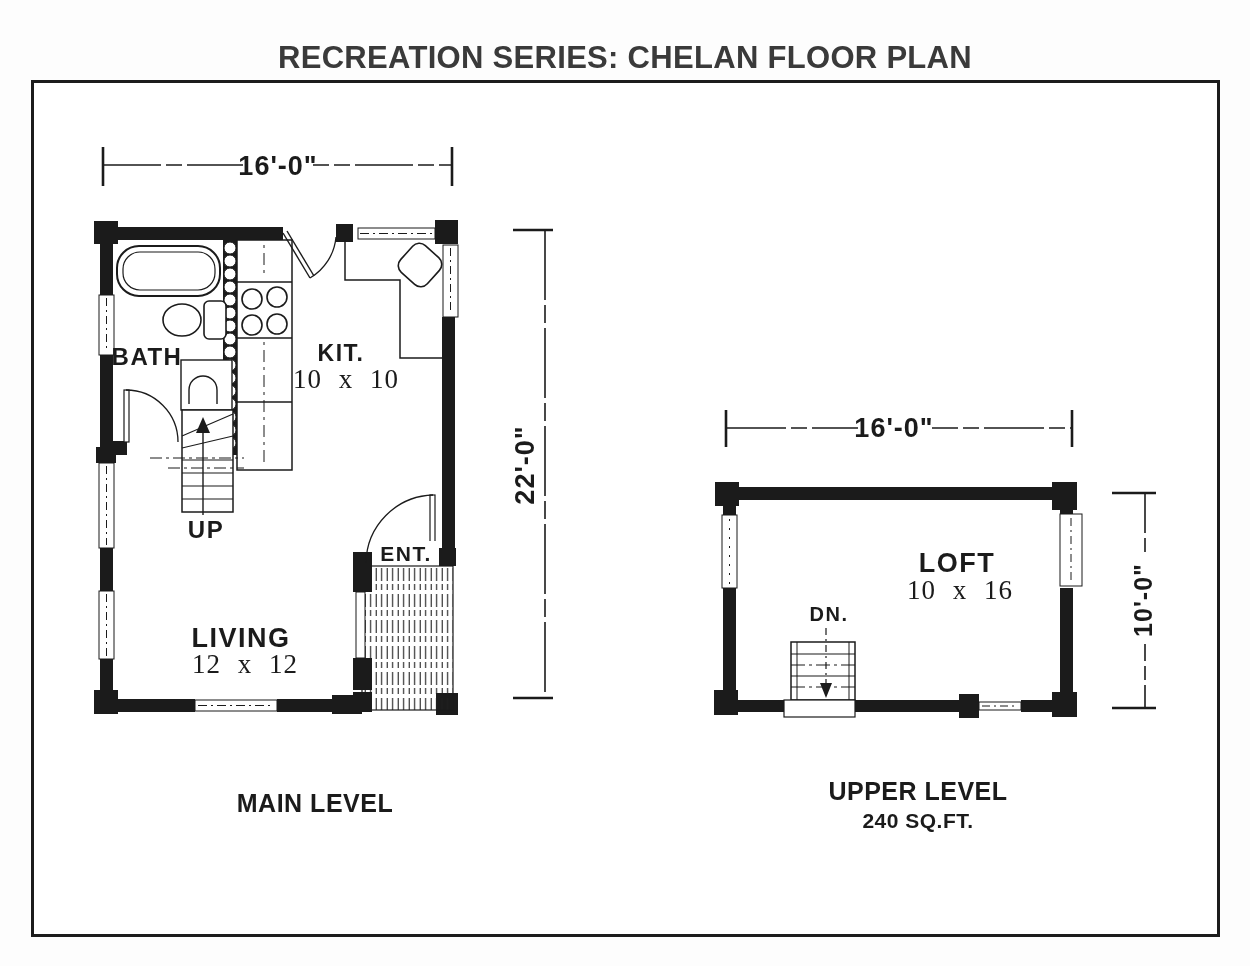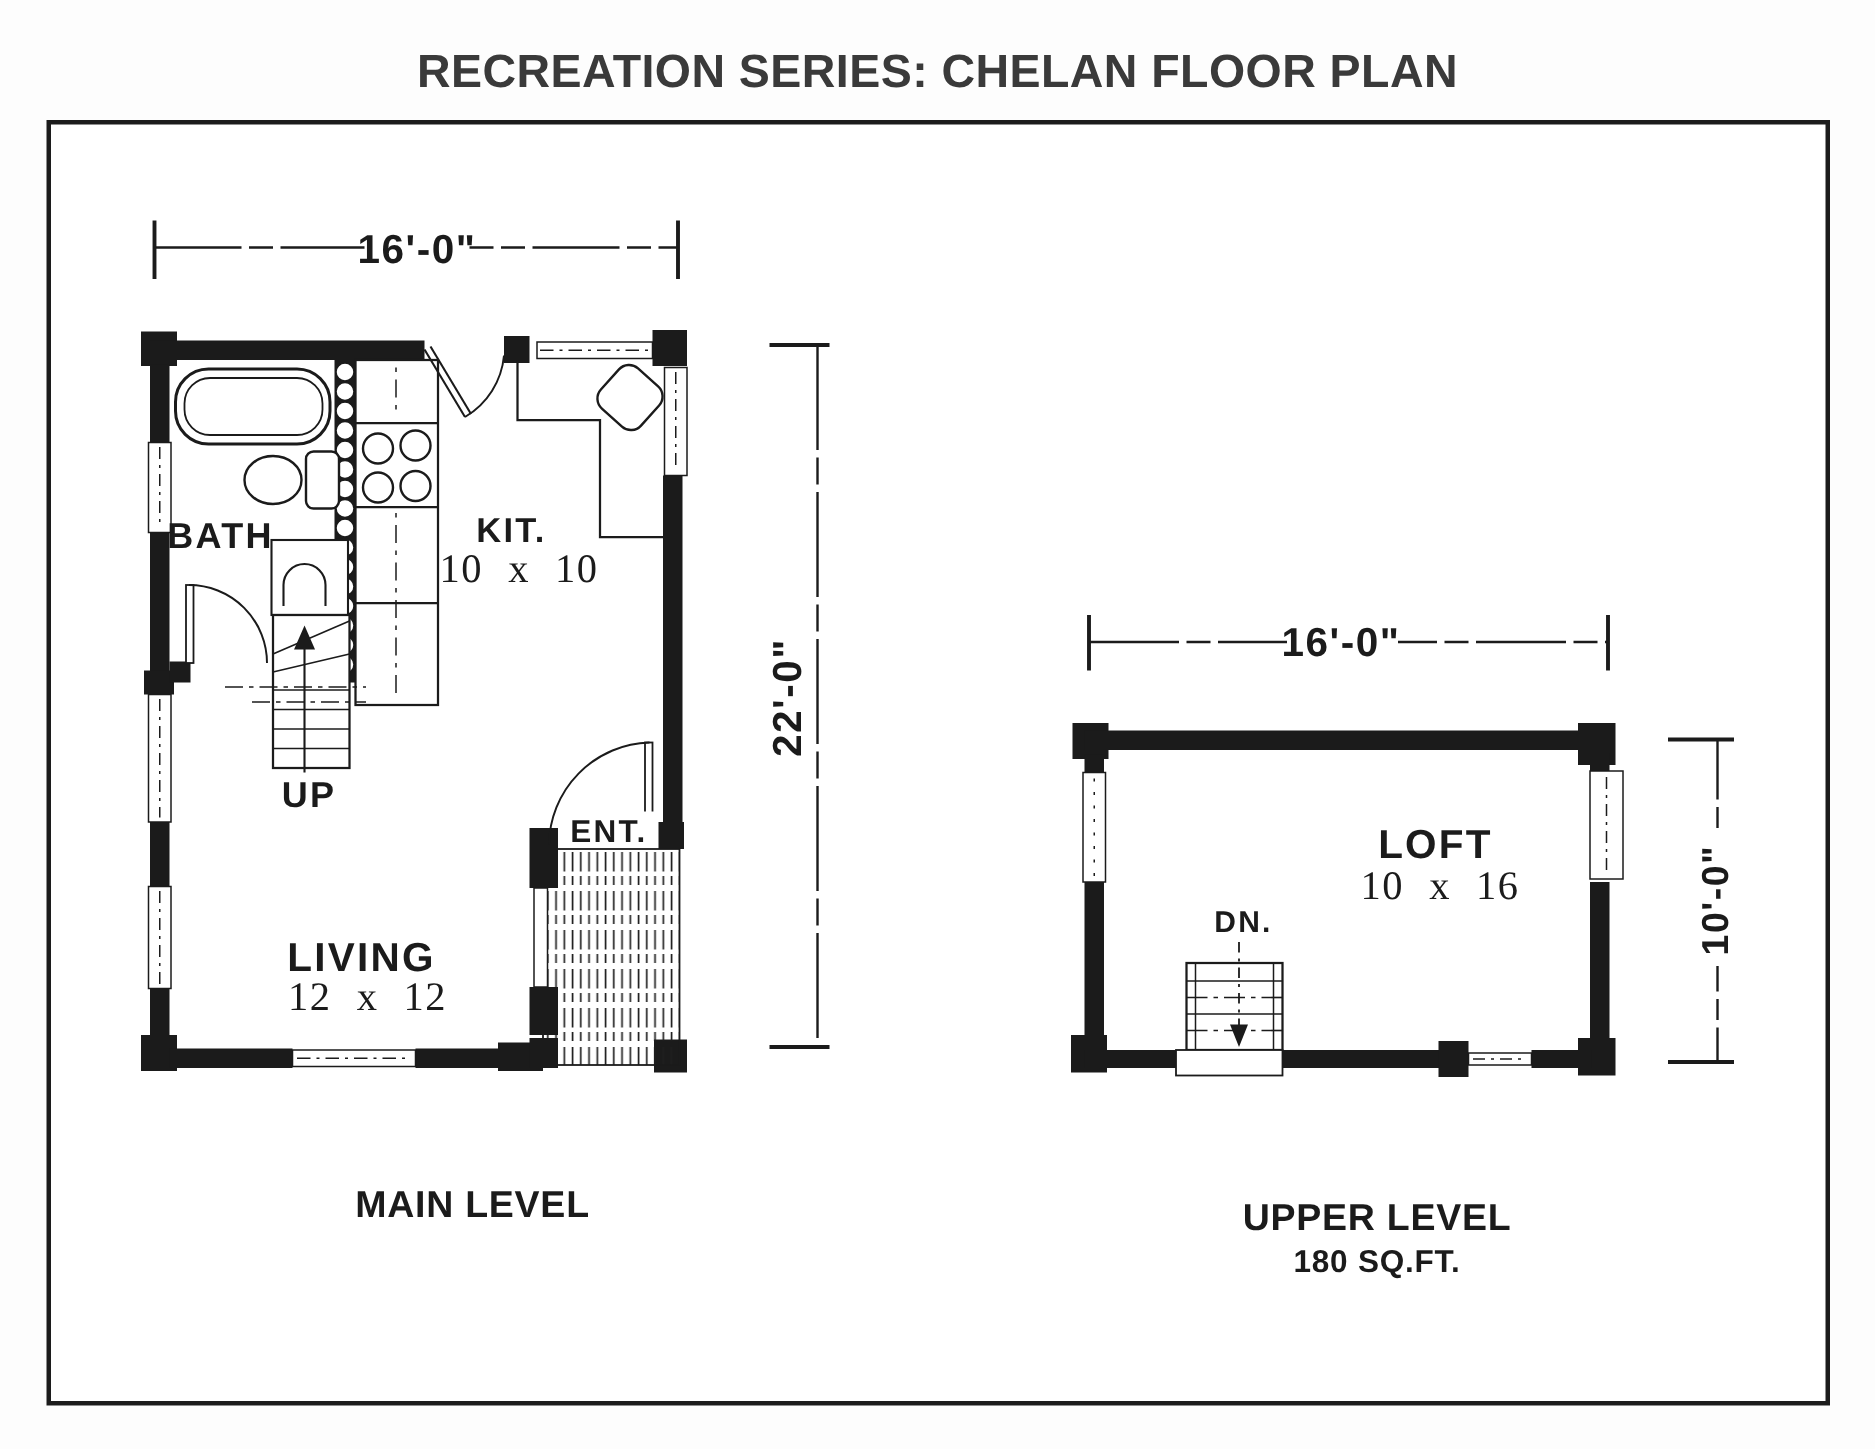--- a/index.html
+++ b/index.html
@@ -1,18 +1,18 @@
 <!DOCTYPE html>
 <html><head>
 <meta charset="utf-8">
 <style>
   html,body{margin:0;padding:0;background:#fafafa;}
   .page{position:relative;width:1250px;height:966px;background:#fdfdfd;overflow:hidden;
         font-family:"Liberation Sans",sans-serif;}
-  .title{position:absolute;left:0;top:30px;width:1250px;text-align:center;
+  .title{position:absolute;left:0;top:40px;width:1250px;text-align:center;
          font-size:31px;font-weight:bold;color:#3a3a3a;letter-spacing:.3px;}
   .frame{position:absolute;left:31px;top:80px;width:1183px;height:851px;
          border:3px solid #1c1c1c;background:#ffffff;}
   .plan-svg{position:absolute;left:0;top:0;width:1250px;height:966px;}
   .caption{position:absolute;text-align:center;color:#1b1b1b;}
   .caption .lvl{font-size:25px;font-weight:bold;letter-spacing:.5px;}
   .caption .sqft{font-size:21px;font-weight:bold;margin-top:3px;letter-spacing:.5px;}
   
   text{fill:#1b1b1b;}
   .t-room{font-family:"Liberation Sans",sans-serif;font-weight:bold;letter-spacing:1.5px;}
@@ -249,18 +249,18 @@
 
       <text class="t-room" x="957" y="572" font-size="27" text-anchor="middle">LOFT</text>
       <text class="t-size" x="960" y="599" font-size="27" text-anchor="middle">10 x 16</text>
       <text class="t-room" x="829" y="621" font-size="20" text-anchor="middle">DN.</text>
     </g>
   </svg>
 
   <div class="caption" style="left:165px;top:789px;width:300px;">
     <div class="lvl">MAIN LEVEL</div>
   </div>
-  <div class="caption" style="left:768px;top:798px;width:300px;">
+  <div class="caption" style="left:768px;top:777px;width:300px;">
     <div class="lvl">UPPER LEVEL</div>
-    <div class="sqft">180 SQ.FT.</div>
+    <div class="sqft">240 SQ.FT.</div>
   </div>
 
 </div>
 
 </body></html>

